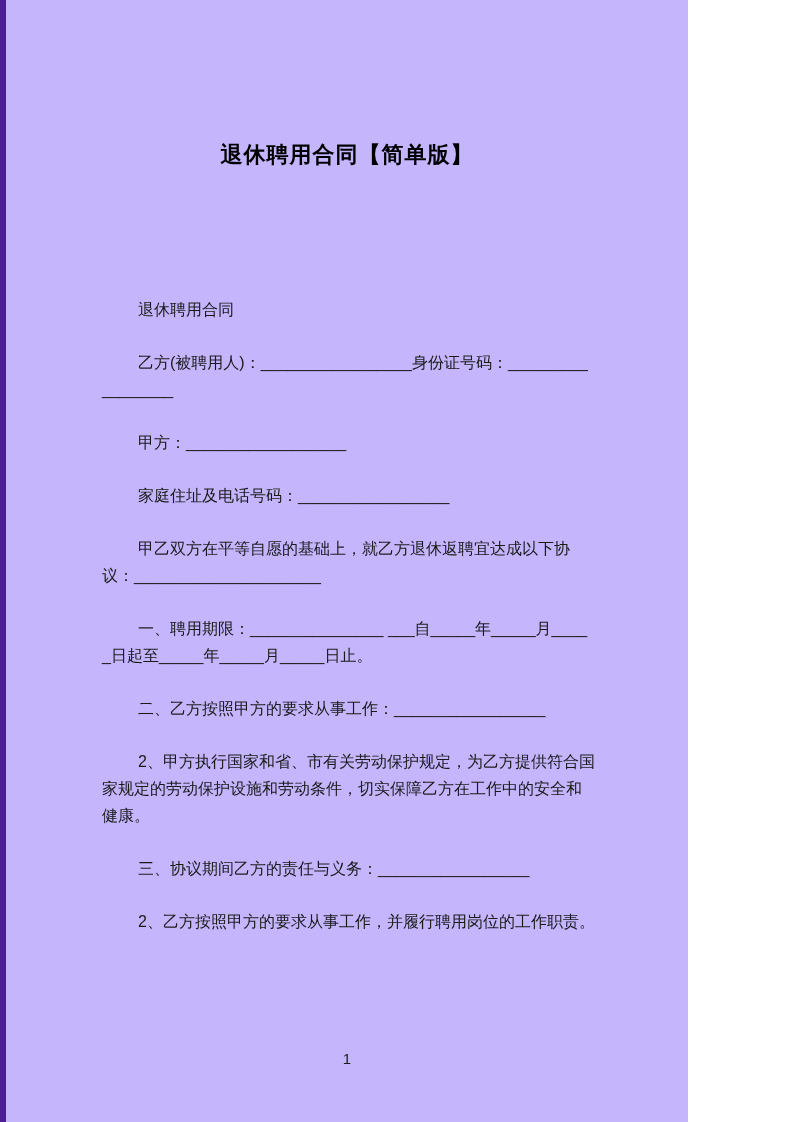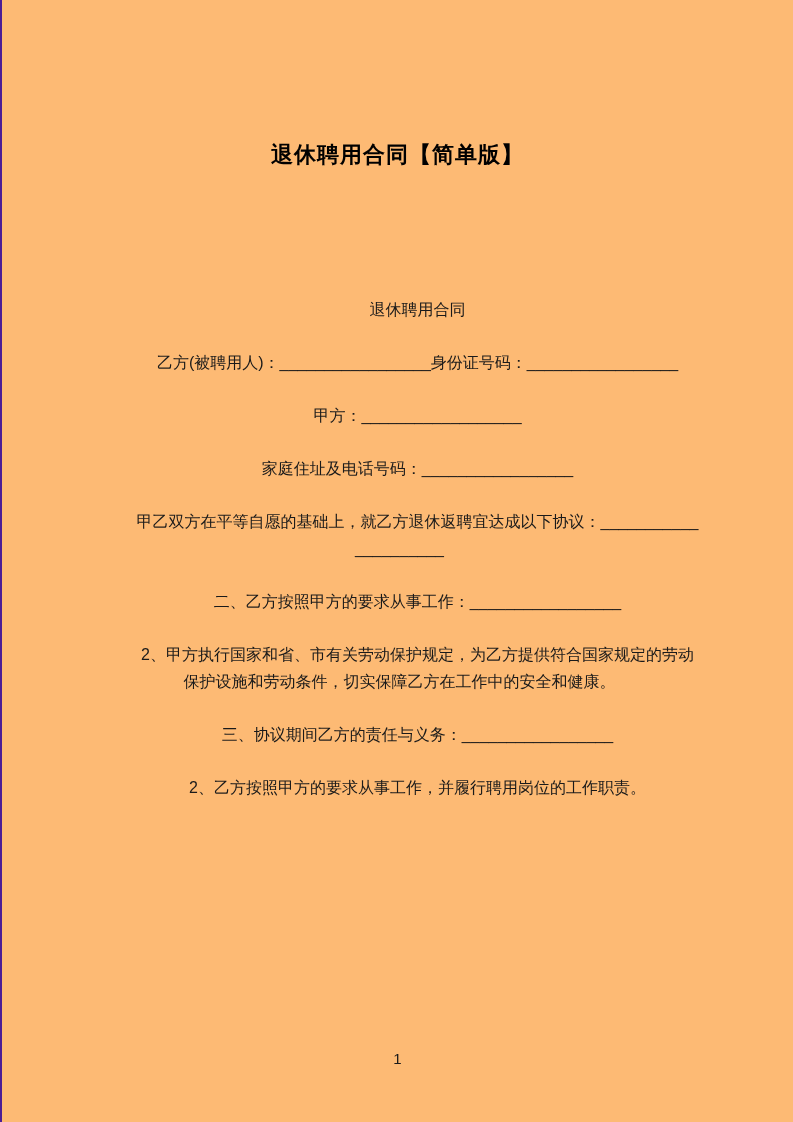--- a/index.html
+++ b/index.html
@@ -2,24 +2,24 @@
 <html><head>
 <meta charset="utf-8">
 <style>
   * { margin: 0; padding: 0; box-sizing: border-box; }
   html, body {
     background: #ffffff;
     font-family: "Liberation Sans", sans-serif;
   }
   .page {
     position: relative;
-    width: 793px;
+    width: 688px;
     height: 1122px;
-    background: #fdba74;
-    border-left: 2px solid #4c1d95;
+    background: #c4b5fd;
+    border-left: 6px solid #4c1d95;
     overflow: hidden;
     color: #1a1a1a;
   }
   .doc-title {
     margin-top: 140px;
     text-align: center;
     font-size: 22px;
     font-weight: bold;
     color: #000000;
     letter-spacing: 1px;
@@ -28,21 +28,20 @@
     margin: 126px 92px 0 96px;
     font-size: 16px;
     line-height: 27px;
     word-wrap: break-word;
     word-break: break-all;
   }
   .doc-body p {
     text-indent: 36px;
     margin-bottom: 26px;
     color: #1a1a1a;
-    text-align: center;
   }
   .page-number {
     position: absolute;
     top: 1050px;
     left: 0;
     width: 100%;
     text-align: center;
     font-size: 15px;
     color: #1a1a1a;
   }
@@ -53,20 +52,21 @@
 <div class="page">
 
   <h1 class="doc-title">退休聘用合同【简单版】</h1>
 
   <div class="doc-body">
     <p>退休聘用合同</p>
     <p>乙方(被聘用人)：_________________身份证号码：_________________</p>
     <p>甲方：__________________</p>
     <p>家庭住址及电话号码：_________________</p>
     <p>甲乙双方在平等自愿的基础上，就乙方退休返聘宜达成以下协议：_____________________</p>
+    <p>一、聘用期限：_______________ ___自_____年_____月_____日起至_____年_____月_____日止。</p>
     <p>二、乙方按照甲方的要求从事工作：_________________</p>
     <p>2、甲方执行国家和省、市有关劳动保护规定，为乙方提供符合国家规定的劳动保护设施和劳动条件，切实保障乙方在工作中的安全和健康。</p>
     <p>三、协议期间乙方的责任与义务：_________________</p>
     <p>2、乙方按照甲方的要求从事工作，并履行聘用岗位的工作职责。</p>
   </div>
 
   <div class="page-number">1</div>
 
 </div>
 

